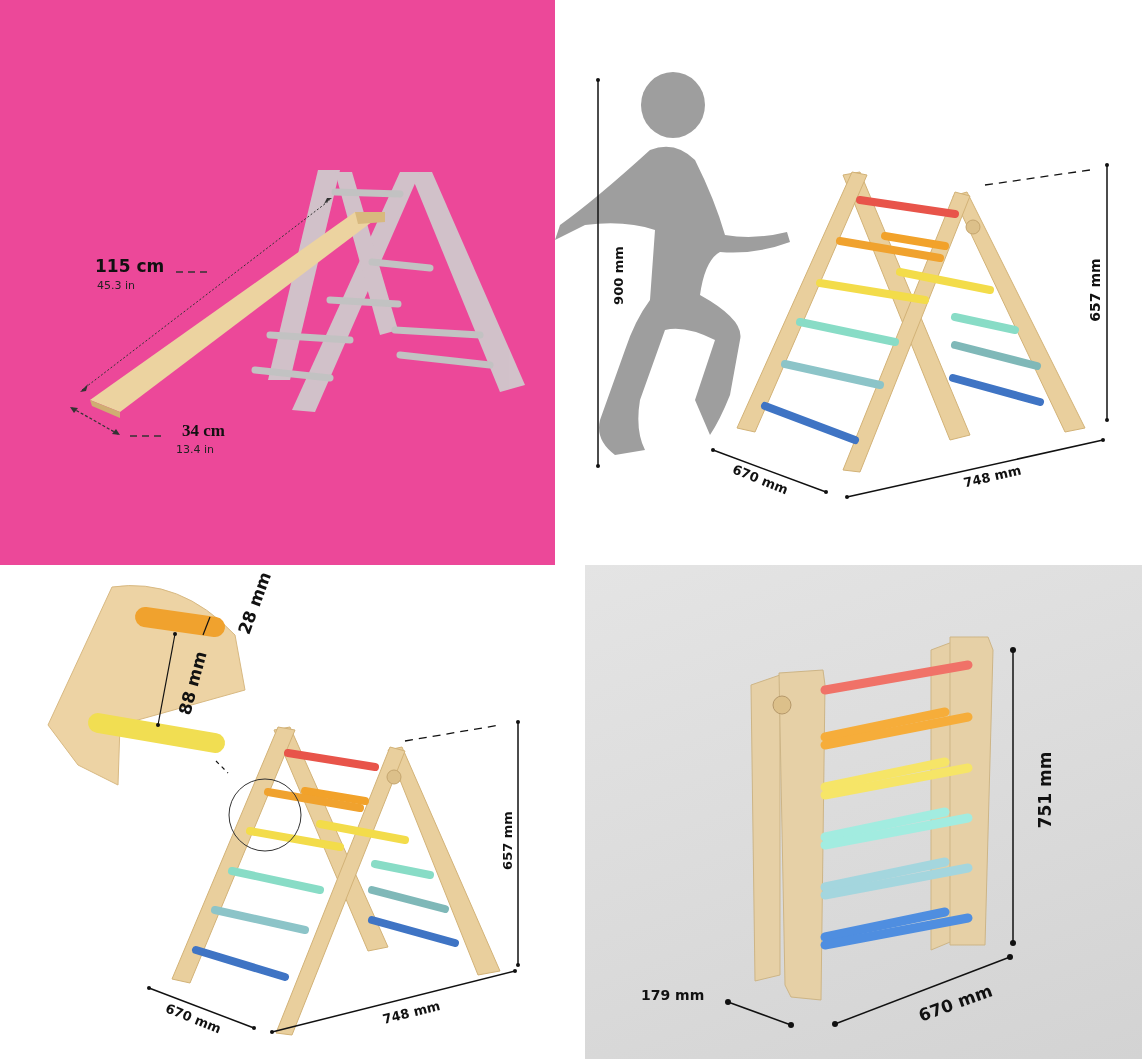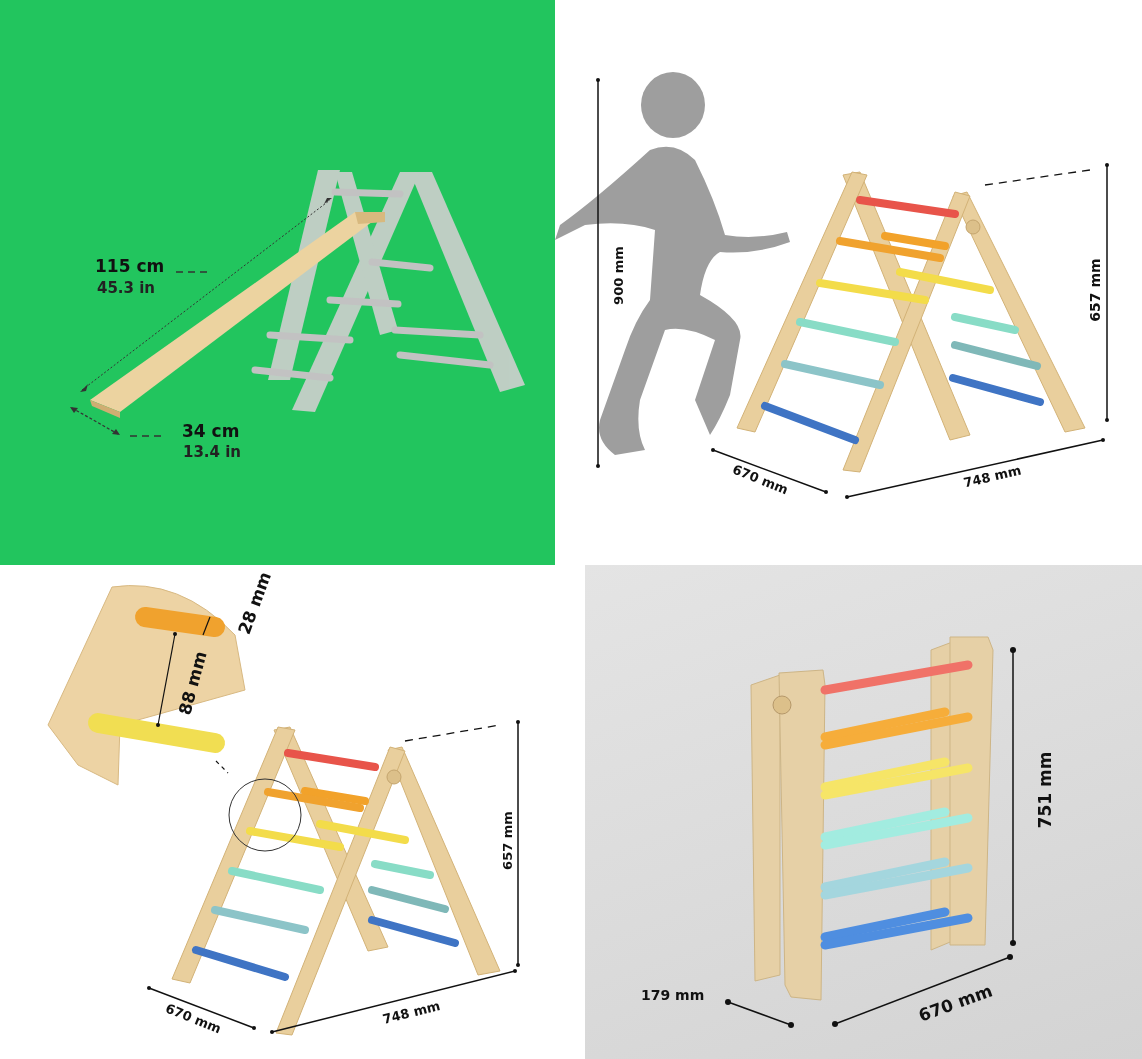--- a/index.html
+++ b/index.html
@@ -1,25 +1,25 @@
 <!DOCTYPE html>
 <html><head>
 <meta charset="utf-8">
 <style>
   html,body{margin:0;padding:0;}
   body{width:1142px;height:1059px;position:relative;background:#ffffff;overflow:hidden;font-family:"DejaVu Sans","Liberation Sans",sans-serif;color:#111;}
   .panel{position:absolute;overflow:hidden;}
-  #p1{left:0;top:0;width:555px;height:565px;background:#22c55e;}
+  #p1{left:0;top:0;width:555px;height:565px;background:#ec4899;}
   #p2{left:555px;top:0;width:587px;height:565px;background:#ffffff;}
   #p3{left:0;top:565px;width:585px;height:494px;background:#ffffff;}
   #p4{left:585px;top:565px;width:557px;height:494px;background:linear-gradient(160deg,#e4e4e4 0%,#dadada 60%,#d3d3d3 100%);}
   svg{position:absolute;left:0;top:0;}
   .lbl{position:absolute;white-space:nowrap;color:#111;}
   .big{font-size:17px;font-weight:bold;}
-  .small{font-size:15px;font-weight:bold;color:#222;}
+  .small{font-size:11px;font-weight:normal;color:#222;}
   .dim{font-size:14px;font-weight:bold;}
   .dim12{font-size:13px;font-weight:bold;}
   .dim16{font-size:17px;font-weight:bold;}
 </style>
 </head>
 <body>
 
 <div class="panel" id="p1">
   <svg width="555" height="565">
 
@@ -47,22 +47,22 @@
     <polygon points="80,392 88,384 86,391" fill="#333"></polygon>
     <polygon points="332,198 324,204 327,198" fill="#333"></polygon>
     <line x1="72" y1="408" x2="118" y2="434" stroke="#333" stroke-width="1.2" stroke-dasharray="3,2"></line>
     <polygon points="70,407 78,408 74,413" fill="#333"></polygon>
     <polygon points="120,435 112,434 116,429" fill="#333"></polygon>
     <line x1="176" y1="272" x2="212" y2="272" stroke="#333" stroke-width="1.3" stroke-dasharray="7,5"></line>
     <line x1="130" y1="436" x2="166" y2="436" stroke="#333" stroke-width="1.3" stroke-dasharray="7,5"></line>
   </svg>
   <span class="lbl big" style="left:95px;top:256px;">115 cm</span>
   <span class="lbl small" style="left:97px;top:279px;">45.3 in</span>
-  <span class="lbl big" style="left:182px;top:421px;">34 cm</span>
-  <span class="lbl small" style="left:183px;top:443px;">13.4 in</span>
+  <span class="lbl big" style="left:182px;top:421px;font-family:Liberation Serif, serif;">34 cm</span>
+  <span class="lbl small" style="left:176px;top:443px;">13.4 in</span>
 </div>
 
 <div class="panel" id="p2">
   <svg width="587" height="565">
 
     <g fill="#9e9e9e">
       <ellipse cx="118" cy="105" rx="32" ry="33"></ellipse>
       <path d="M95,150 Q120,140 140,160 Q160,200 170,235 Q200,240 232,232 L235,242 Q200,255 165,252 Q150,260 145,295 Q190,320 185,340 L175,395 Q165,420 155,435 L140,400 L160,340 Q130,325 110,330 L85,400 Q80,430 90,450 L60,455 Q40,440 45,420 L70,350 Q80,320 95,300 L100,230 Q70,220 30,225 L0,240 L5,225 Q40,200 95,150 Z"></path>
     </g>
 

